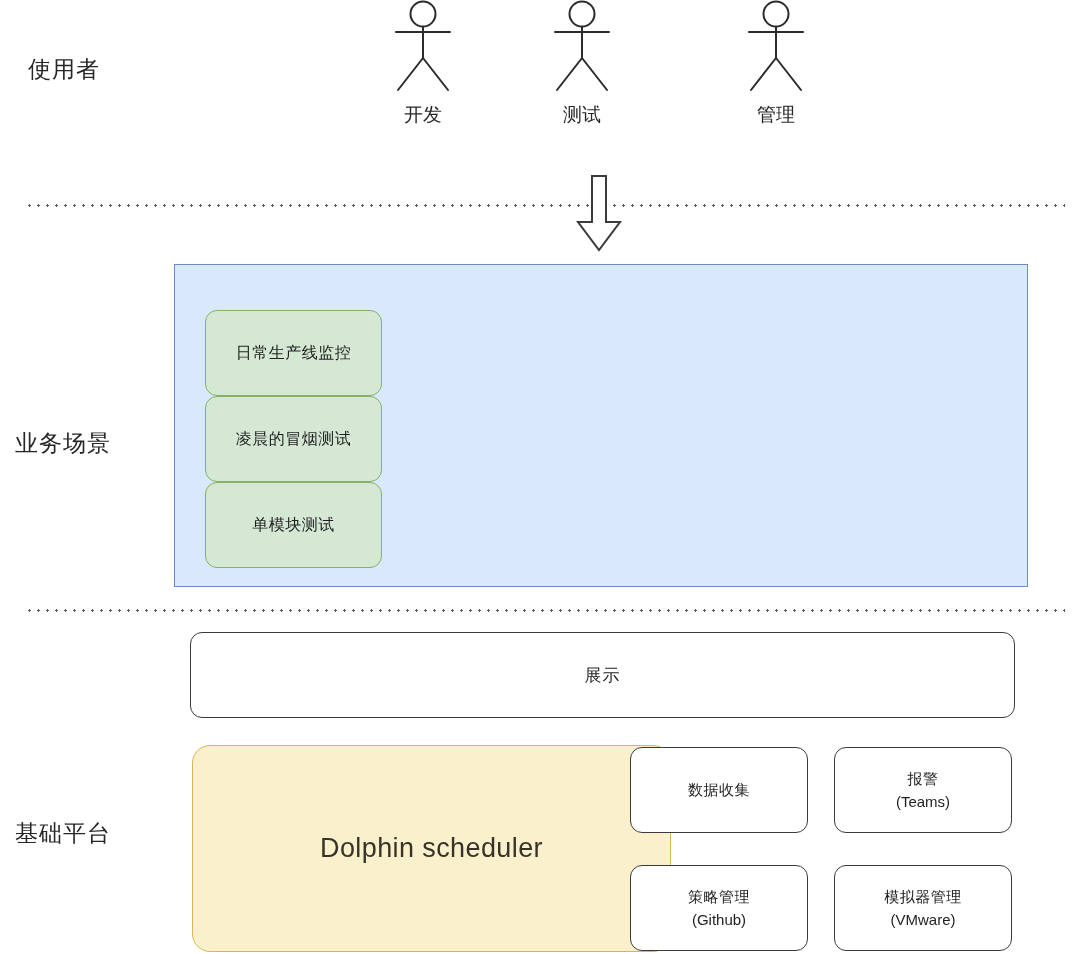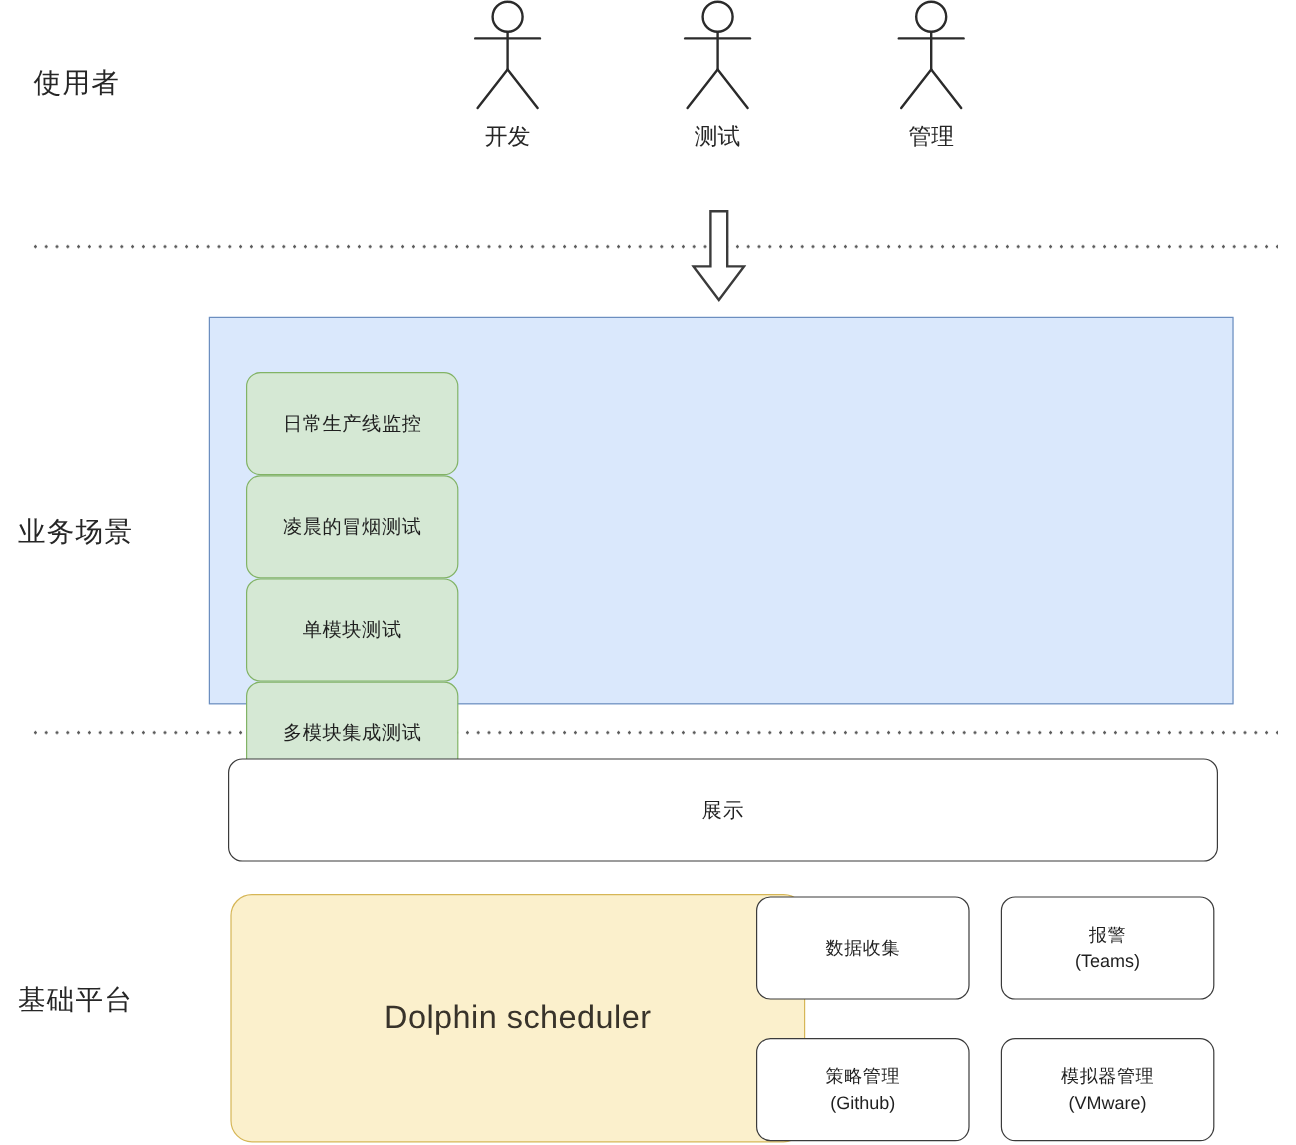--- a/index.html
+++ b/index.html
@@ -44,21 +44,21 @@
   }
   .actor .figure svg { display: block; }
   .actor .actor-label {
     font-size: 19px;
     line-height: 1;
     color: #262626;
     margin-top: 10px;
     white-space: nowrap;
   }
   #actor-0 { left: 368px; }
-  #actor-1 { left: 543px; }
+  #actor-1 { left: 527px; }
   #actor-2 { left: 721px; }
 
   
   .dotted-rule {
     position: absolute;
     left: 25px;
     width: 1040px;
     height: 3px;
     background-image: radial-gradient(circle, #5a5a5a 1.2px, rgba(0,0,0,0) 1.4px);
     background-size: 9px 3px;
@@ -240,21 +240,20 @@
     <path d="M16 2 L30 2 L30 48 L44 48 L23 76 L2 48 L16 48 Z" fill="#ffffff" stroke="#3b3b3b" stroke-width="2" stroke-linejoin="miter"></path>
   </svg>
 </div>
 
 <div id="business-panel">
 
   <div class="scenario-row" id="scenario-row-0">
     <div class="scenario-box">日常生产线监控</div>
     <div class="scenario-box">凌晨的冒烟测试</div>
     <div class="scenario-box">单模块测试</div>
-    <div class="scenario-box">多模块集成测试</div>
   </div>
 
 
 </div>
 
 <div id="presentation-box">展示</div>
 
 <div id="scheduler-box">Dolphin scheduler</div>
 
 <div class="platform-box" id="platform-box-0">

